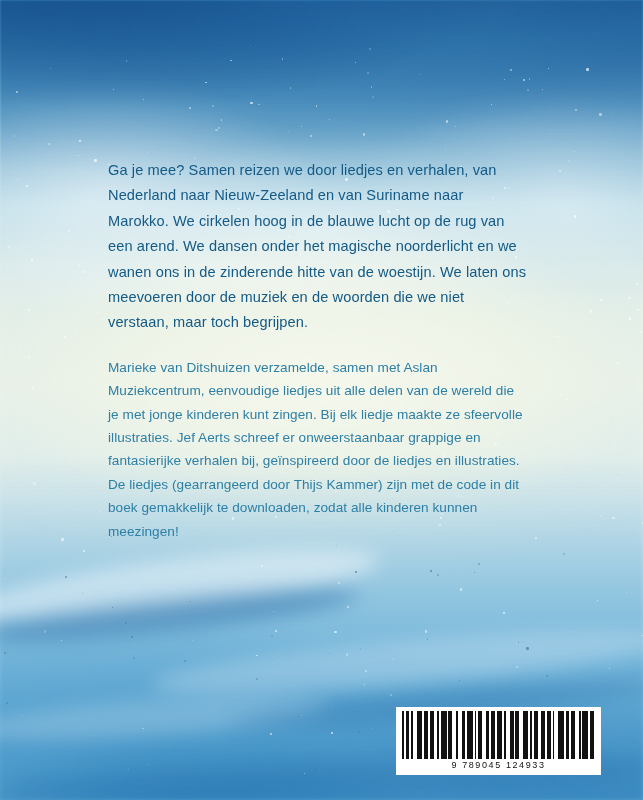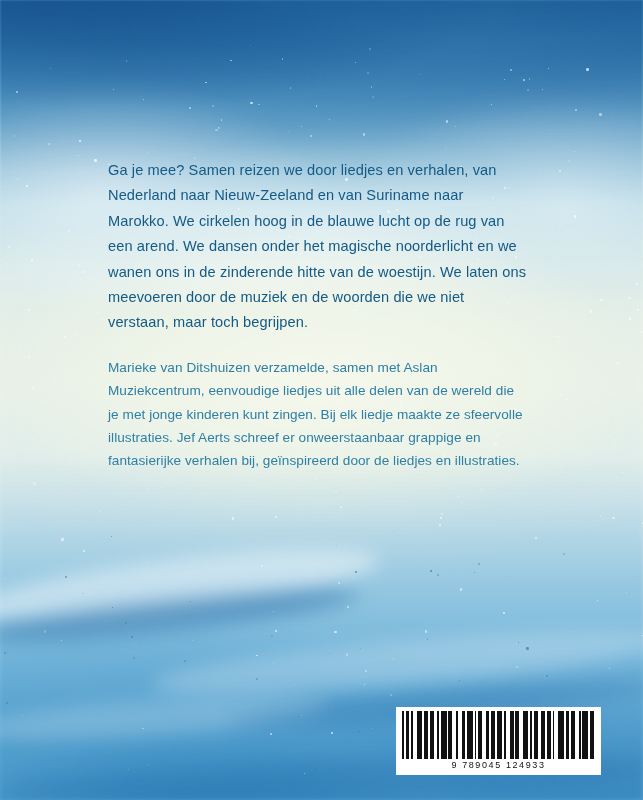--- a/index.html
+++ b/index.html
@@ -448,20 +448,21 @@
       <div class="speck" style="left: 28px; top: 308.8px; width: 2px; height: 2px; opacity: 0.8;"></div>
       <div class="speck" style="left: 418.6px; top: 73.8px; width: 1px; height: 1px; opacity: 0.32;"></div>
       <div class="speck" style="left: 129.2px; top: 440.3px; width: 2.2px; height: 2.2px; opacity: 0.55;"></div>
       <div class="speck" style="left: 541.5px; top: 89.1px; width: 1.3px; height: 1.3px; opacity: 0.66;"></div>
       <div class="speck dark" style="left: 82px; top: 592.7px; width: 1.2px; height: 1.2px; opacity: 0.43;"></div>
     </div>
 
   <div class="text-block">
     <p class="para-lead">Ga je mee? Samen reizen we door liedjes en verhalen, van Nederland naar Nieuw-Zeeland en van Suriname naar Marokko. We cirkelen hoog in de blauwe lucht op de rug van een arend. We dansen onder het magische noorderlicht en we wanen ons in de zinderende hitte van de woestijn. We laten ons meevoeren door de muziek en de woorden die we niet verstaan, maar toch begrijpen.</p>
     <p class="para-body">Marieke van Ditshuizen verzamelde, samen met Aslan Muziekcentrum, eenvoudige liedjes uit alle delen van de wereld die je met jonge kinderen kunt zingen. Bij elk liedje maakte ze sfeervolle illustraties. Jef Aerts schreef er onweerstaanbaar grappige en fantasierijke verhalen bij, geïnspireerd door de liedjes en illustraties.</p>
+    <p class="para-body">De liedjes (gearrangeerd door Thijs Kammer) zijn met de code in dit boek gemakkelijk te downloaden, zodat alle kinderen kunnen meezingen!</p>
   </div>
 
   <div class="barcode-box">
     <div class="barcode-bars" id="barcode-bars">
         <div class="bar" style="width: 1.87379px;"></div>
         <div class="gap" style="width: 1.87379px;"></div>
         <div class="bar" style="width: 1.87379px;"></div>
         <div class="bar" style="width: 1.87379px;"></div>
         <div class="gap" style="width: 1.87379px;"></div>
         <div class="bar" style="width: 1.87379px;"></div>

